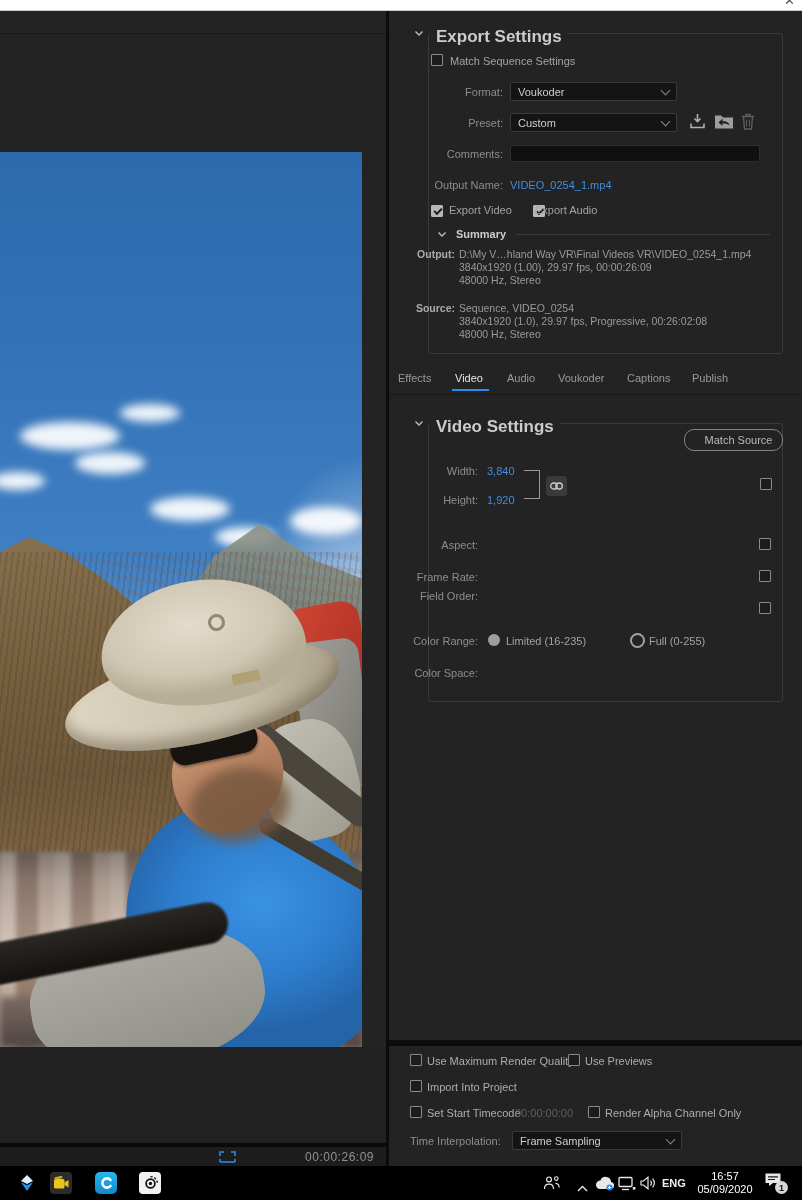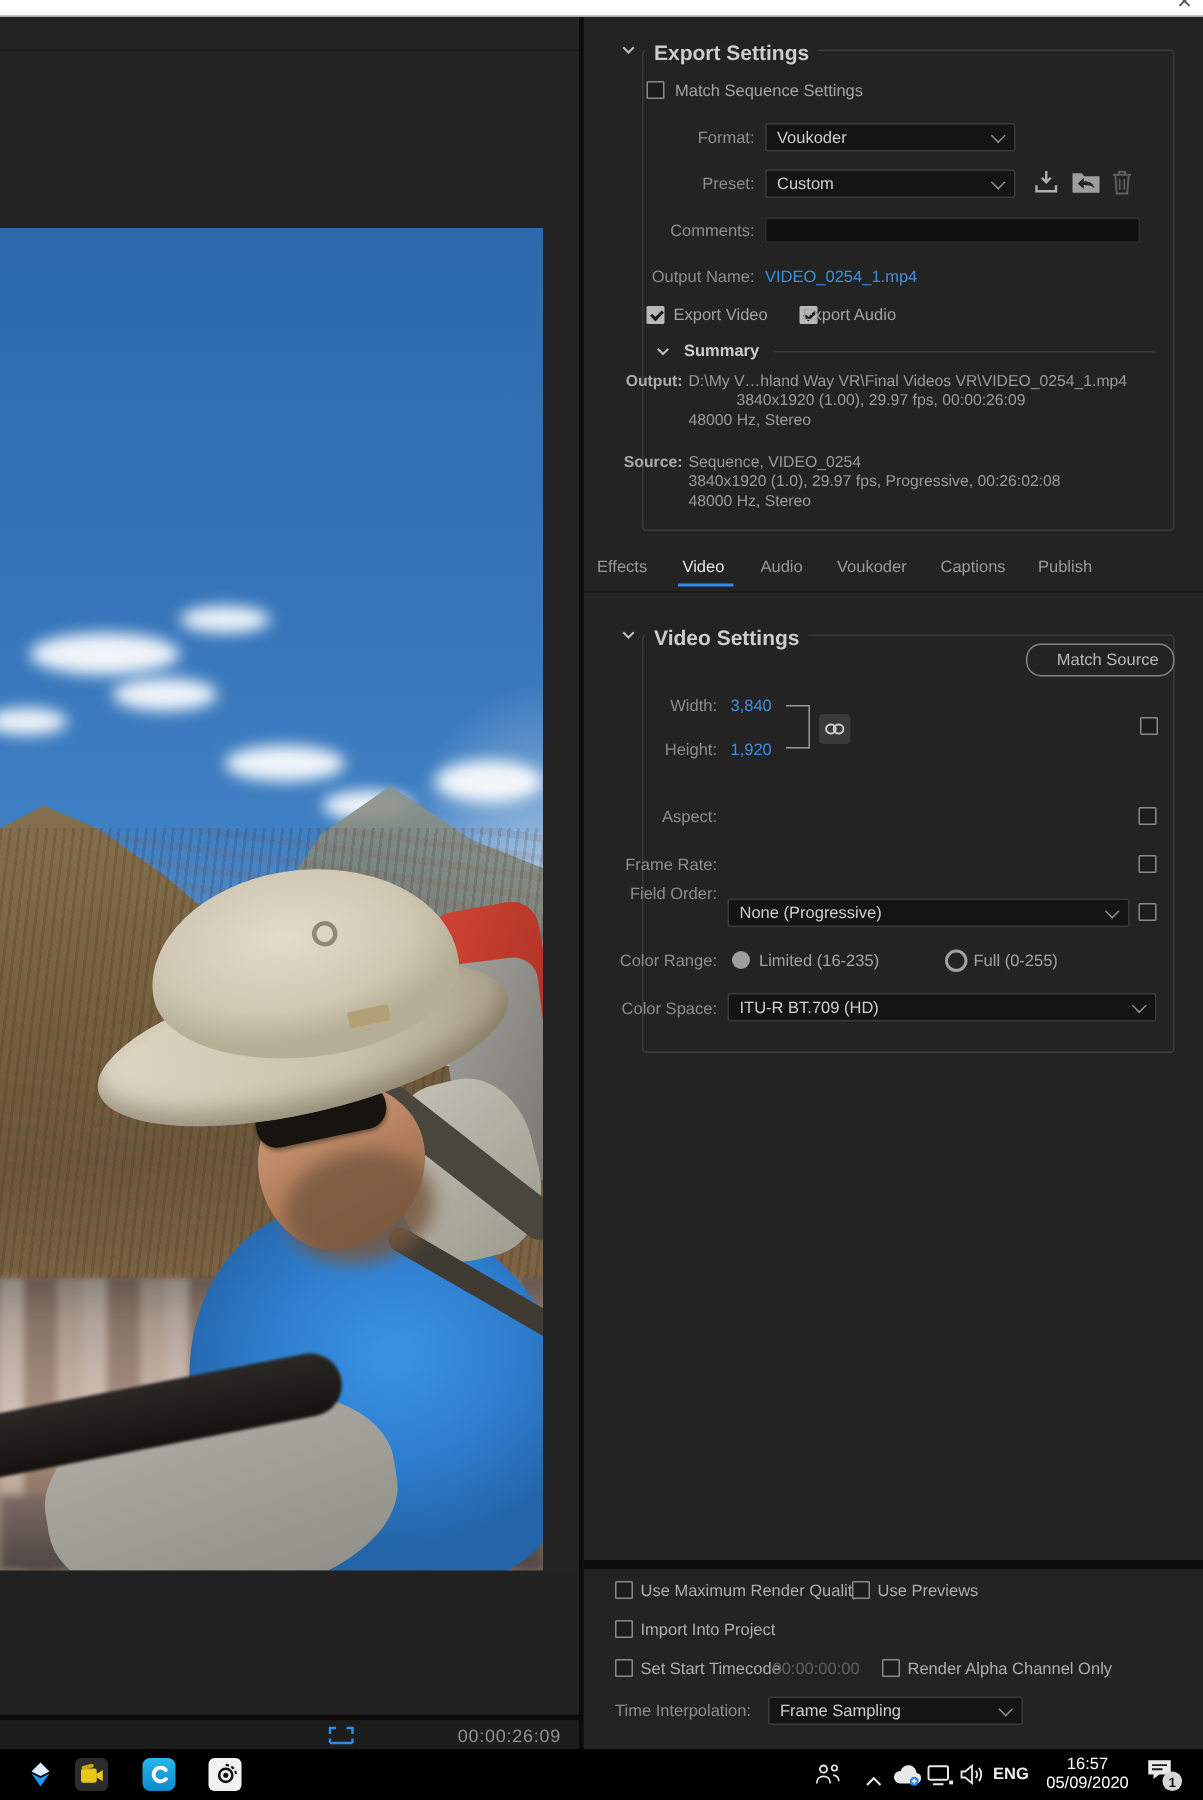--- a/index.html
+++ b/index.html
@@ -69,21 +69,21 @@
   .pole{left:-40px;top:772px;width:270px;height:42px;background:linear-gradient(180deg,#2b2824,#14120f);
     border-radius:21px;transform:rotate(-11deg);filter:blur(1px);}
   .left-bottom{left:0;top:1047px;width:386px;height:96px;background:#212121;}
   .pv-blackline{left:0;top:1143px;width:386px;height:4px;background:#0a0a0a;}
   .pv-controls{left:0;top:1147px;width:386px;height:19px;background:#1d1d1d;}
   .timecode{position:absolute;right:12px;top:3px;color:#919191;font-size:12px;letter-spacing:.5px;}
   
   .lbl{color:#8d8d8d;font-size:11px;text-align:right;}
   .cblbl{color:#a3a3a3;font-size:11px;}
   .group-box{border:1px solid #3a3a3a;border-radius:3px;}
-  .group-title{background:#232323;padding:0 6px;font-size:14px;font-weight:bold;color:#cccccc;z-index:2;}
+  .group-title{background:#232323;padding:0 6px;font-size:17px;font-weight:bold;color:#cccccc;z-index:2;}
   .cb{width:12px;height:12px;background:#1c1c1c;border:1px solid #8a8a8a;border-radius:1px;box-sizing:border-box;display:inline-block;}
   .cb.checked{background:#b8b8b8;border-color:#b8b8b8;position:relative;}
   .cb.checked::after{content:"";position:absolute;left:2px;top:2px;width:6px;height:3px;
     border-left:2px solid #1b1b1b;border-bottom:2px solid #1b1b1b;transform:rotate(-45deg);}
   .dropdown{height:19px;background:#141414;border:1px solid #3a3a3a;border-radius:2px;box-sizing:border-box;
     display:flex;align-items:center;justify-content:space-between;padding:0 7px;}
   .dd-val{color:#cdcdcd;font-size:11px;white-space:nowrap;}
   .dd-chev{width:6px;height:6px;border-right:1.3px solid #8a8a8a;border-bottom:1.3px solid #8a8a8a;
     transform:rotate(45deg);margin-top:-3px;flex:none;}
   .textinput{background:#101010;border:1px solid #2e2e2e;border-radius:2px;height:17px;box-sizing:border-box;}
@@ -214,21 +214,21 @@
 
   
   <svg class="abs" style="left:437px;top:231px;" width="10" height="7" viewBox="0 0 10 7">
     <path d="M1.5 1.5 5 5l3.5-3.5" stroke="#bdbdbd" stroke-width="1.4" fill="none"></path>
   </svg>
   <span class="abs" style="left:456px;top:228px;font-size:11px;font-weight:bold;color:#cccccc;">Summary</span>
   <div class="abs" style="left:516px;top:234px;width:254px;height:1px;background:#3a3a3a;"></div>
 
   <span class="abs sumlbl" style="left:390px;top:248px;width:65px;">Output:</span>
   <div class="abs sumtxt" style="left:459px;top:248px;">D:\My V…hland Way VR\Final Videos VR\VIDEO_0254_1.mp4</div>
-  <div class="abs sumtxt" style="left:459px;top:261px;margin-left:32px;">3840x1920 (1.00), 29.97 fps, 00:00:26:09</div>
+  <div class="abs sumtxt" style="left:459px;top:261px;">3840x1920 (1.00), 29.97 fps, 00:00:26:09</div>
   <div class="abs sumtxt" style="left:459px;top:274px;">48000 Hz, Stereo</div>
 
   <span class="abs sumlbl" style="left:390px;top:302px;width:65px;">Source:</span>
   <div class="abs sumtxt" style="left:459px;top:302px;">Sequence, VIDEO_0254</div>
   <div class="abs sumtxt" style="left:459px;top:315px;">3840x1920 (1.0), 29.97 fps, Progressive, 00:26:02:08</div>
   <div class="abs sumtxt" style="left:459px;top:328px;">48000 Hz, Stereo</div>
 
   
   <span class="tab" style="left:398px;">Effects</span>
   <span class="tab active" style="left:455px;">Video</span>
@@ -262,37 +262,29 @@
   </div>
   <span class="abs cb" style="left:760px;top:478px;"></span>
 
   <span class="abs lbl" style="left:400px;top:539px;width:78px;">Aspect:</span>
   <span class="abs cb" style="left:759px;top:538px;"></span>
 
   <span class="abs lbl" style="left:400px;top:571px;width:78px;">Frame Rate:</span>
   <span class="abs cb" style="left:759px;top:570px;"></span>
 
   <span class="abs lbl" style="left:400px;top:590px;width:78px;">Field Order:</span>
-  <div class="abs dropdown" style="left:485px;top:599px;width:268px;">
-    <span class="dd-val">None (Progressive)</span>
-    <span class="dd-chev"></span>
-  </div>
   <span class="abs cb" style="left:759px;top:602px;"></span>
 
   <span class="abs lbl" style="left:400px;top:635px;width:78px;">Color Range:</span>
   <span class="abs radio-on" style="left:488px;top:634px;"></span>
   <span class="abs cblbl" style="left:506px;top:635px;">Limited (16-235)</span>
   <span class="abs radio-off" style="left:630px;top:633px;"></span>
   <span class="abs cblbl" style="left:649px;top:635px;">Full (0-255)</span>
 
   <span class="abs lbl" style="left:400px;top:667px;width:78px;">Color Space:</span>
-  <div class="abs dropdown" style="left:485px;top:662px;width:286px;">
-    <span class="dd-val">ITU-R BT.709 (HD)</span>
-    <span class="dd-chev"></span>
-  </div>
 
   
   <div class="abs" style="left:389px;top:1040px;width:413px;height:6px;background:#0c0c0c;"></div>
 
   <span class="abs cb" style="left:410px;top:1054px;"></span>
   <span class="abs botlbl" style="left:427px;top:1055px;">Use Maximum Render Quality</span>
   <span class="abs cb" style="left:568px;top:1054px;"></span>
   <span class="abs botlbl" style="left:585px;top:1055px;">Use Previews</span>
 
   <span class="abs cb" style="left:410px;top:1080px;"></span>

